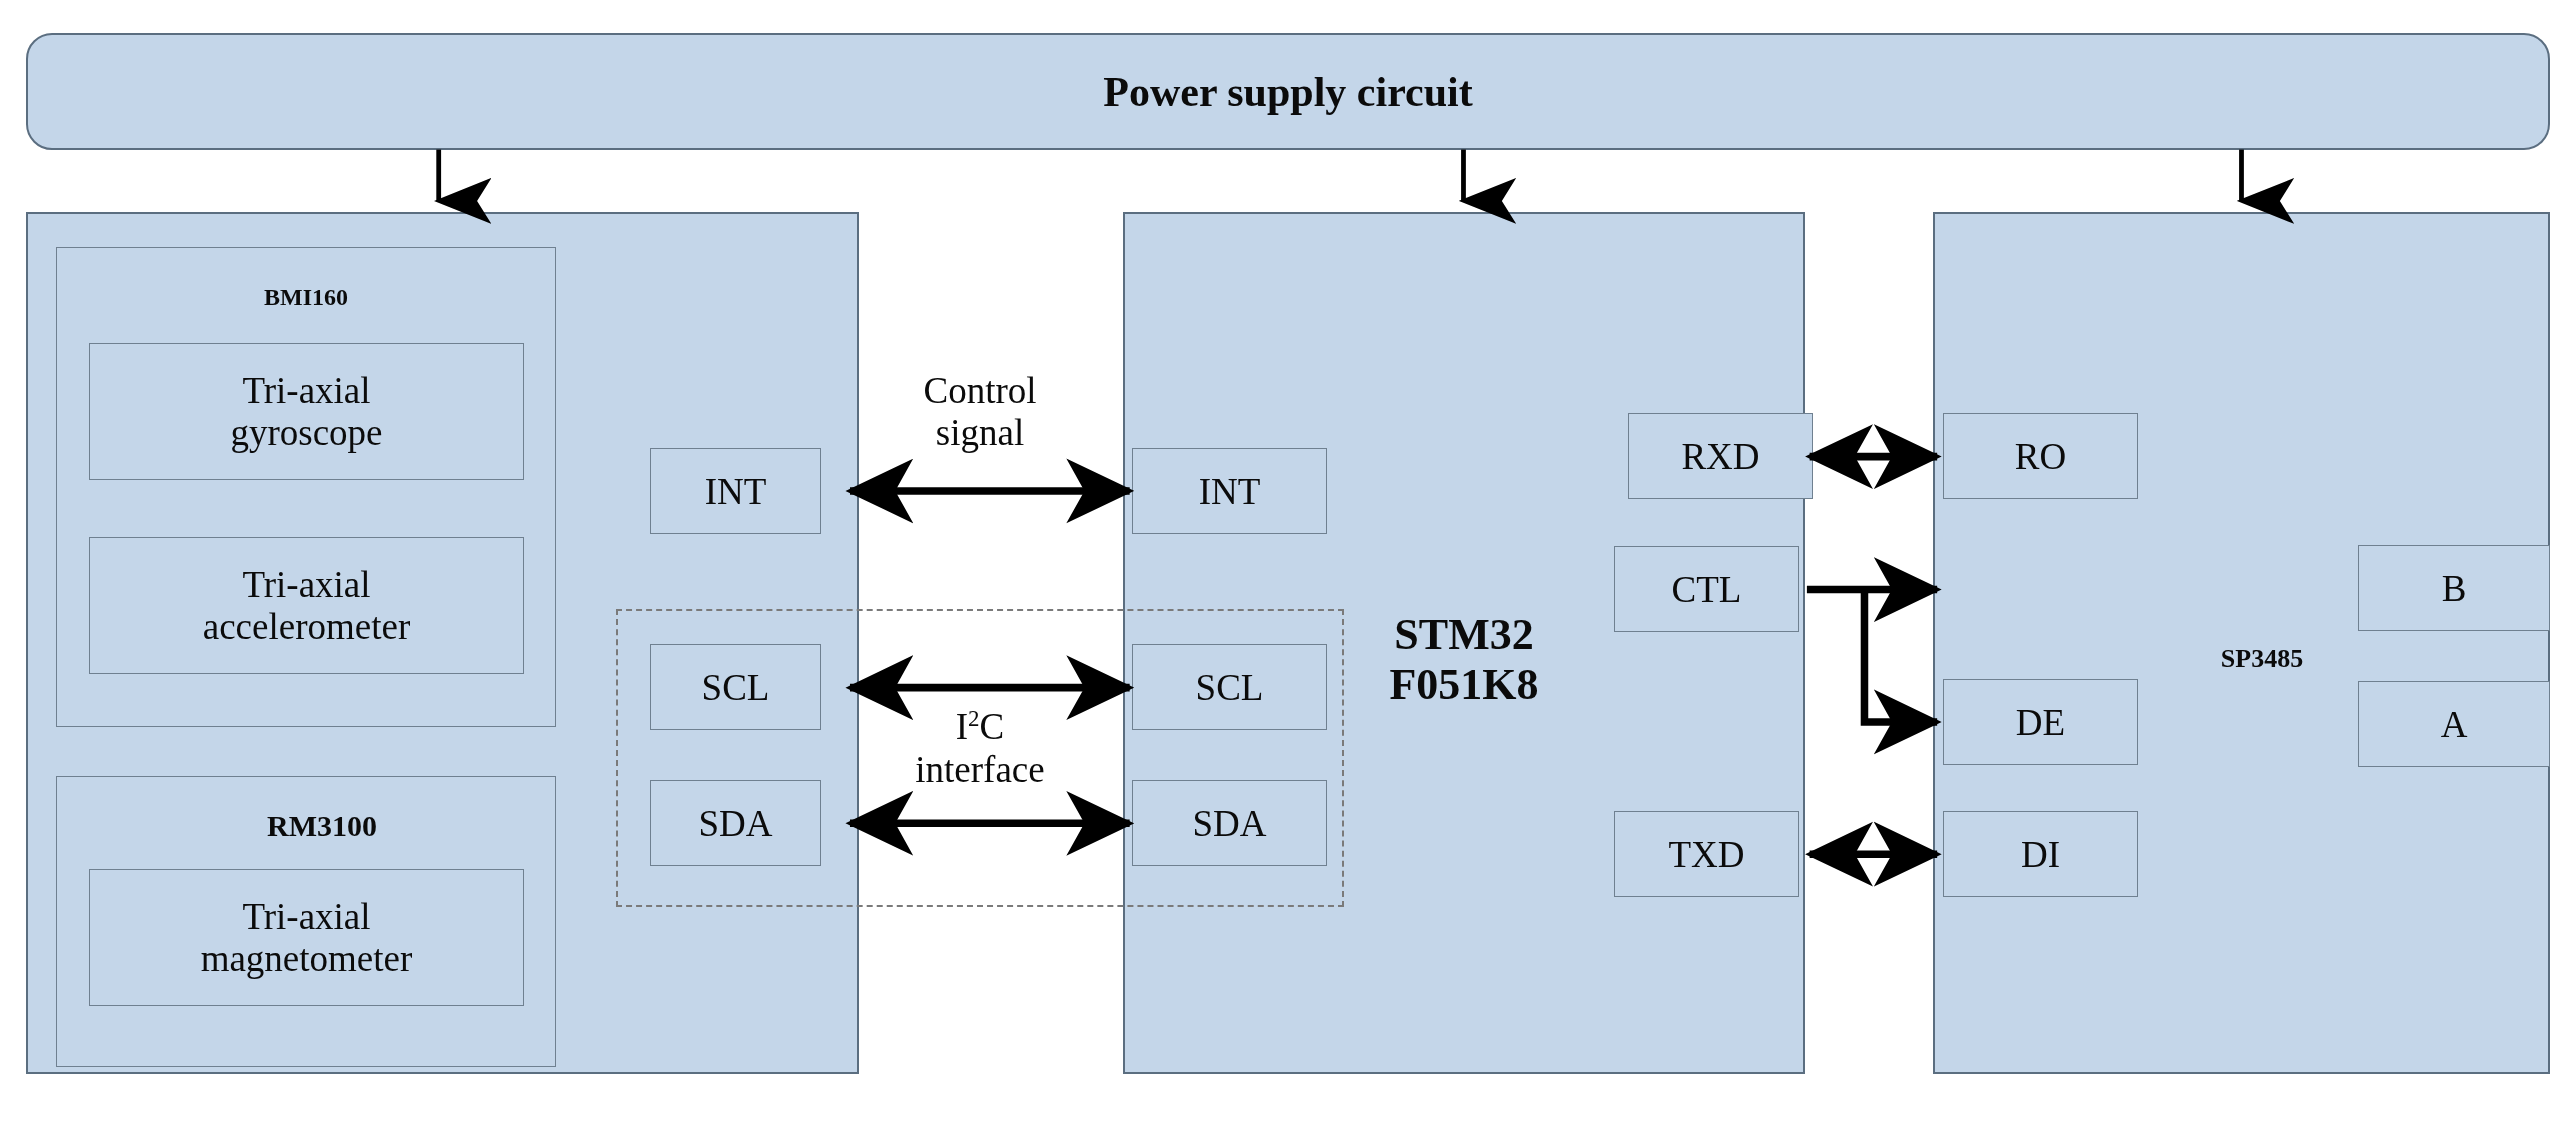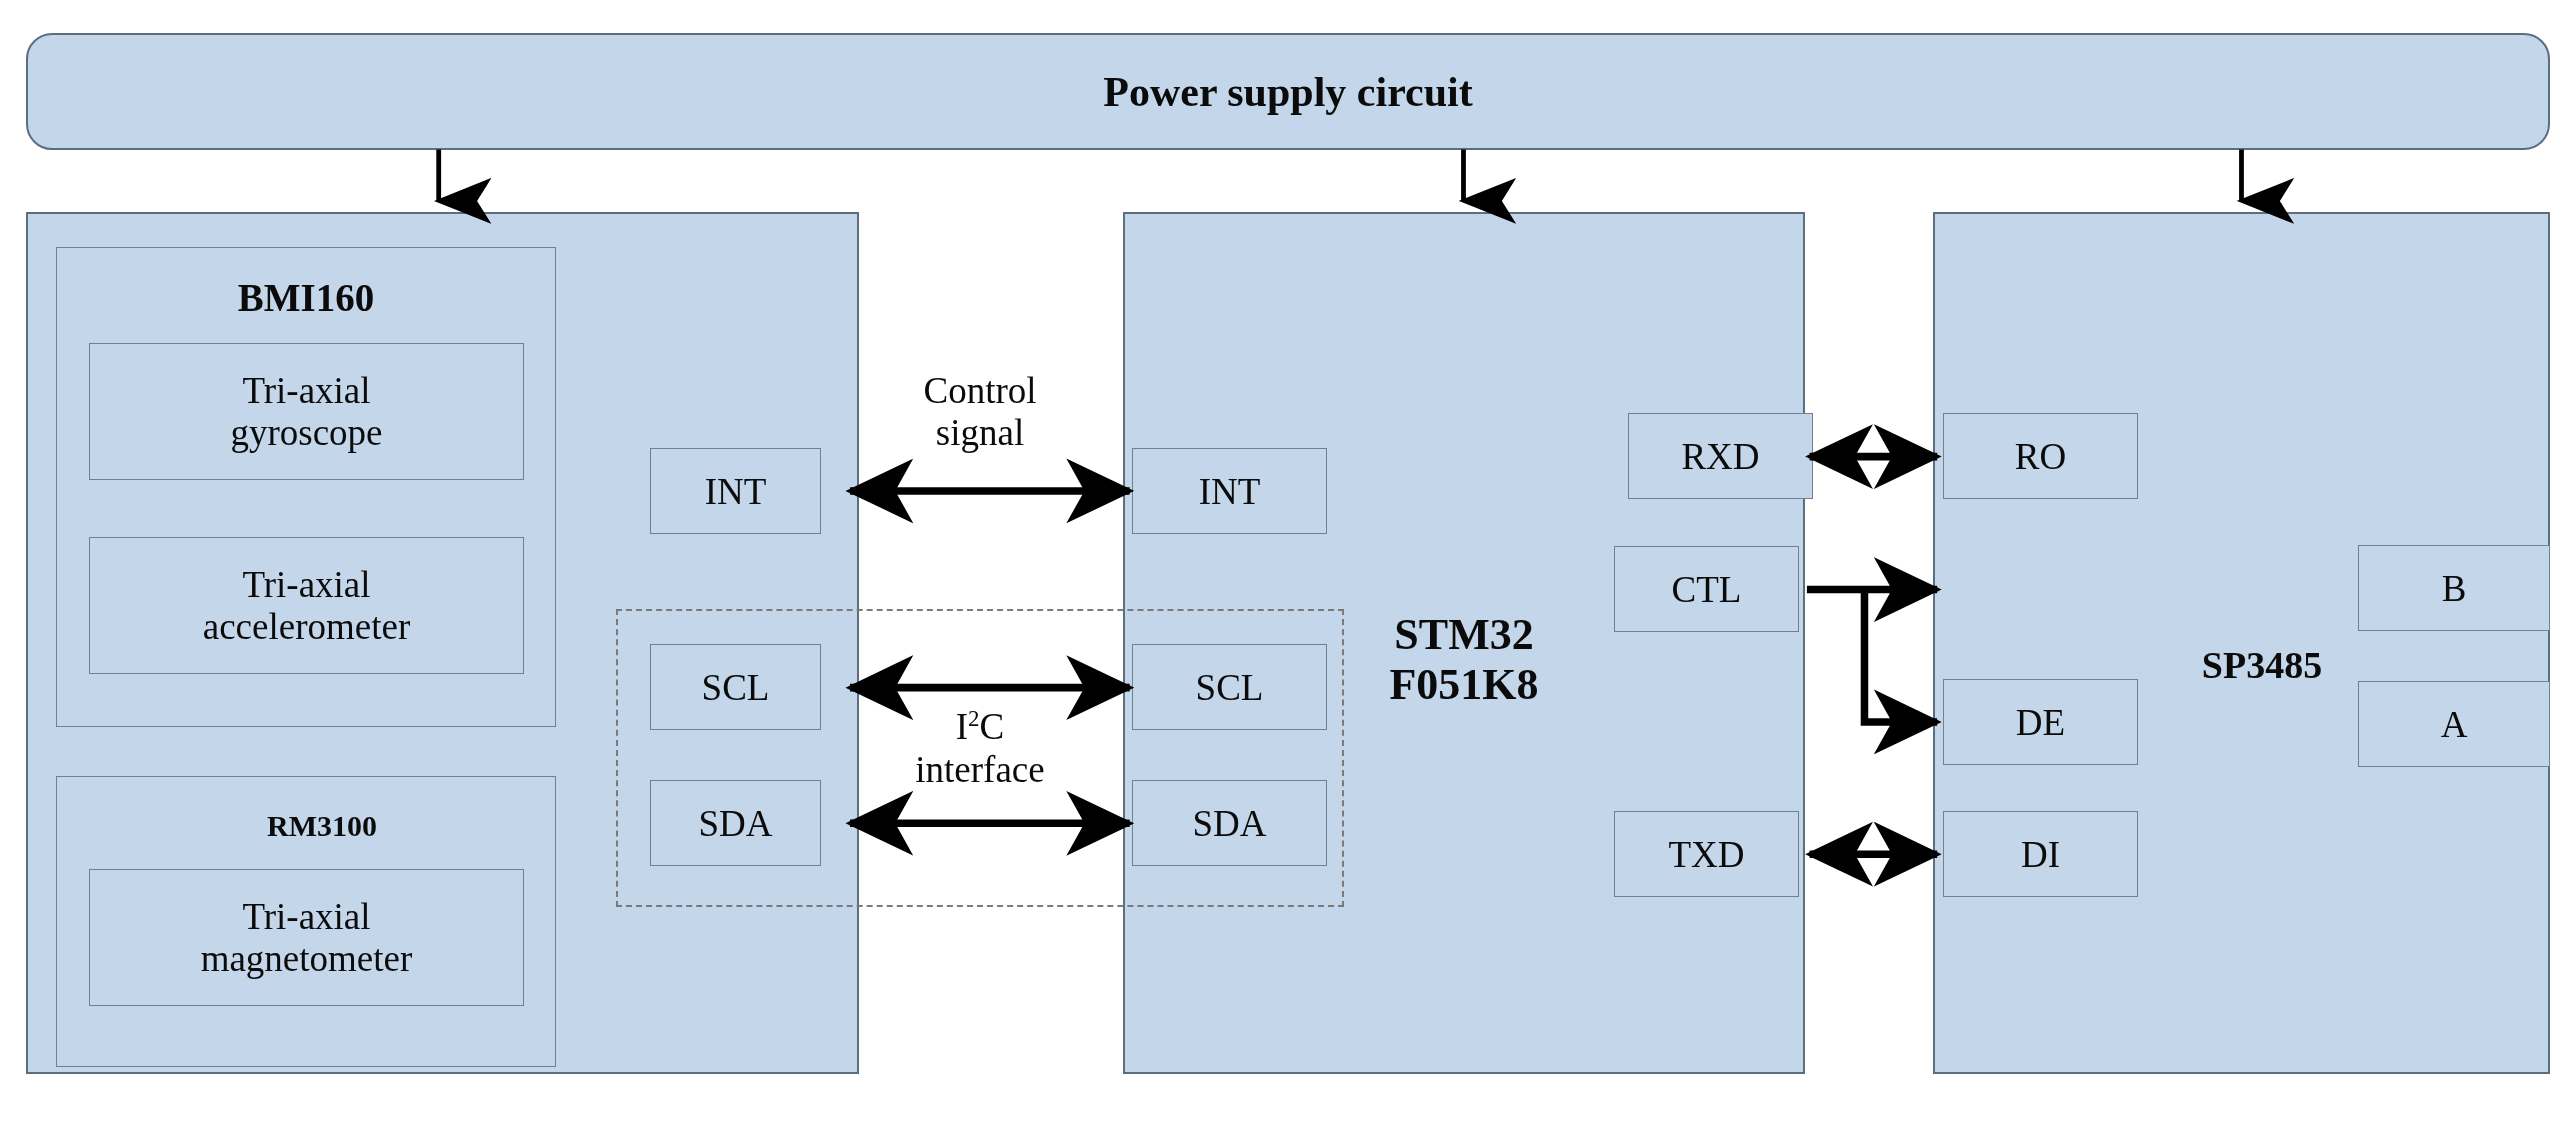--- a/index.html
+++ b/index.html
@@ -40,21 +40,21 @@
 
 <div id="stage">
 
   <div class="blk bold" style="left:26px;top:33px;width:2524px;height:117px;font-size:42px;border-radius:26px;">
     <span>Power supply circuit</span>
   </div>
 
   <div class="blk" style="left:26px;top:212px;width:833px;height:862px;"></div>
 
   <div class="blk hair" style="left:56px;top:247px;width:500px;height:480px;display:block;"></div>
-  <div class="plain bold" style="left:56px;top:260px;width:500px;height:75px;font-size:39px;">
+  <div class="plain bold" style="left:56px;top:260px;width:500px;height:75px;font-size:24px;">
     <span>BMI160</span>
   </div>
 
   <div class="blk hair ctr" style="left:89px;top:343px;width:435px;height:137px;font-size:37px;flex-direction:column;">
     <span>Tri-axial</span>
     <span>gyroscope</span>
   </div>
 
   <div class="blk hair ctr" style="left:89px;top:537px;width:435px;height:137px;font-size:37px;flex-direction:column;">
     <span>Tri-axial</span>
@@ -113,21 +113,21 @@
   <div class="blk hair" style="left:1943px;top:413px;width:195px;height:86px;font-size:37px;">
     <span>RO</span>
   </div>
   <div class="blk hair" style="left:1943px;top:679px;width:195px;height:86px;font-size:37px;">
     <span>DE</span>
   </div>
   <div class="blk hair" style="left:1943px;top:811px;width:195px;height:86px;font-size:37px;">
     <span>DI</span>
   </div>
 
-  <div class="lbl-free bold" style="left:2159px;top:644px;width:206px;font-size:38px;">
+  <div class="lbl-free bold" style="left:2159px;top:644px;width:206px;font-size:26px;">
     <span>SP3485</span>
   </div>
 
   <div class="blk hair" style="left:2358px;top:545px;width:192px;height:86px;font-size:37px;">
     <span>B</span>
   </div>
   <div class="blk hair" style="left:2358px;top:681px;width:192px;height:86px;font-size:37px;">
     <span>A</span>
   </div>
 

